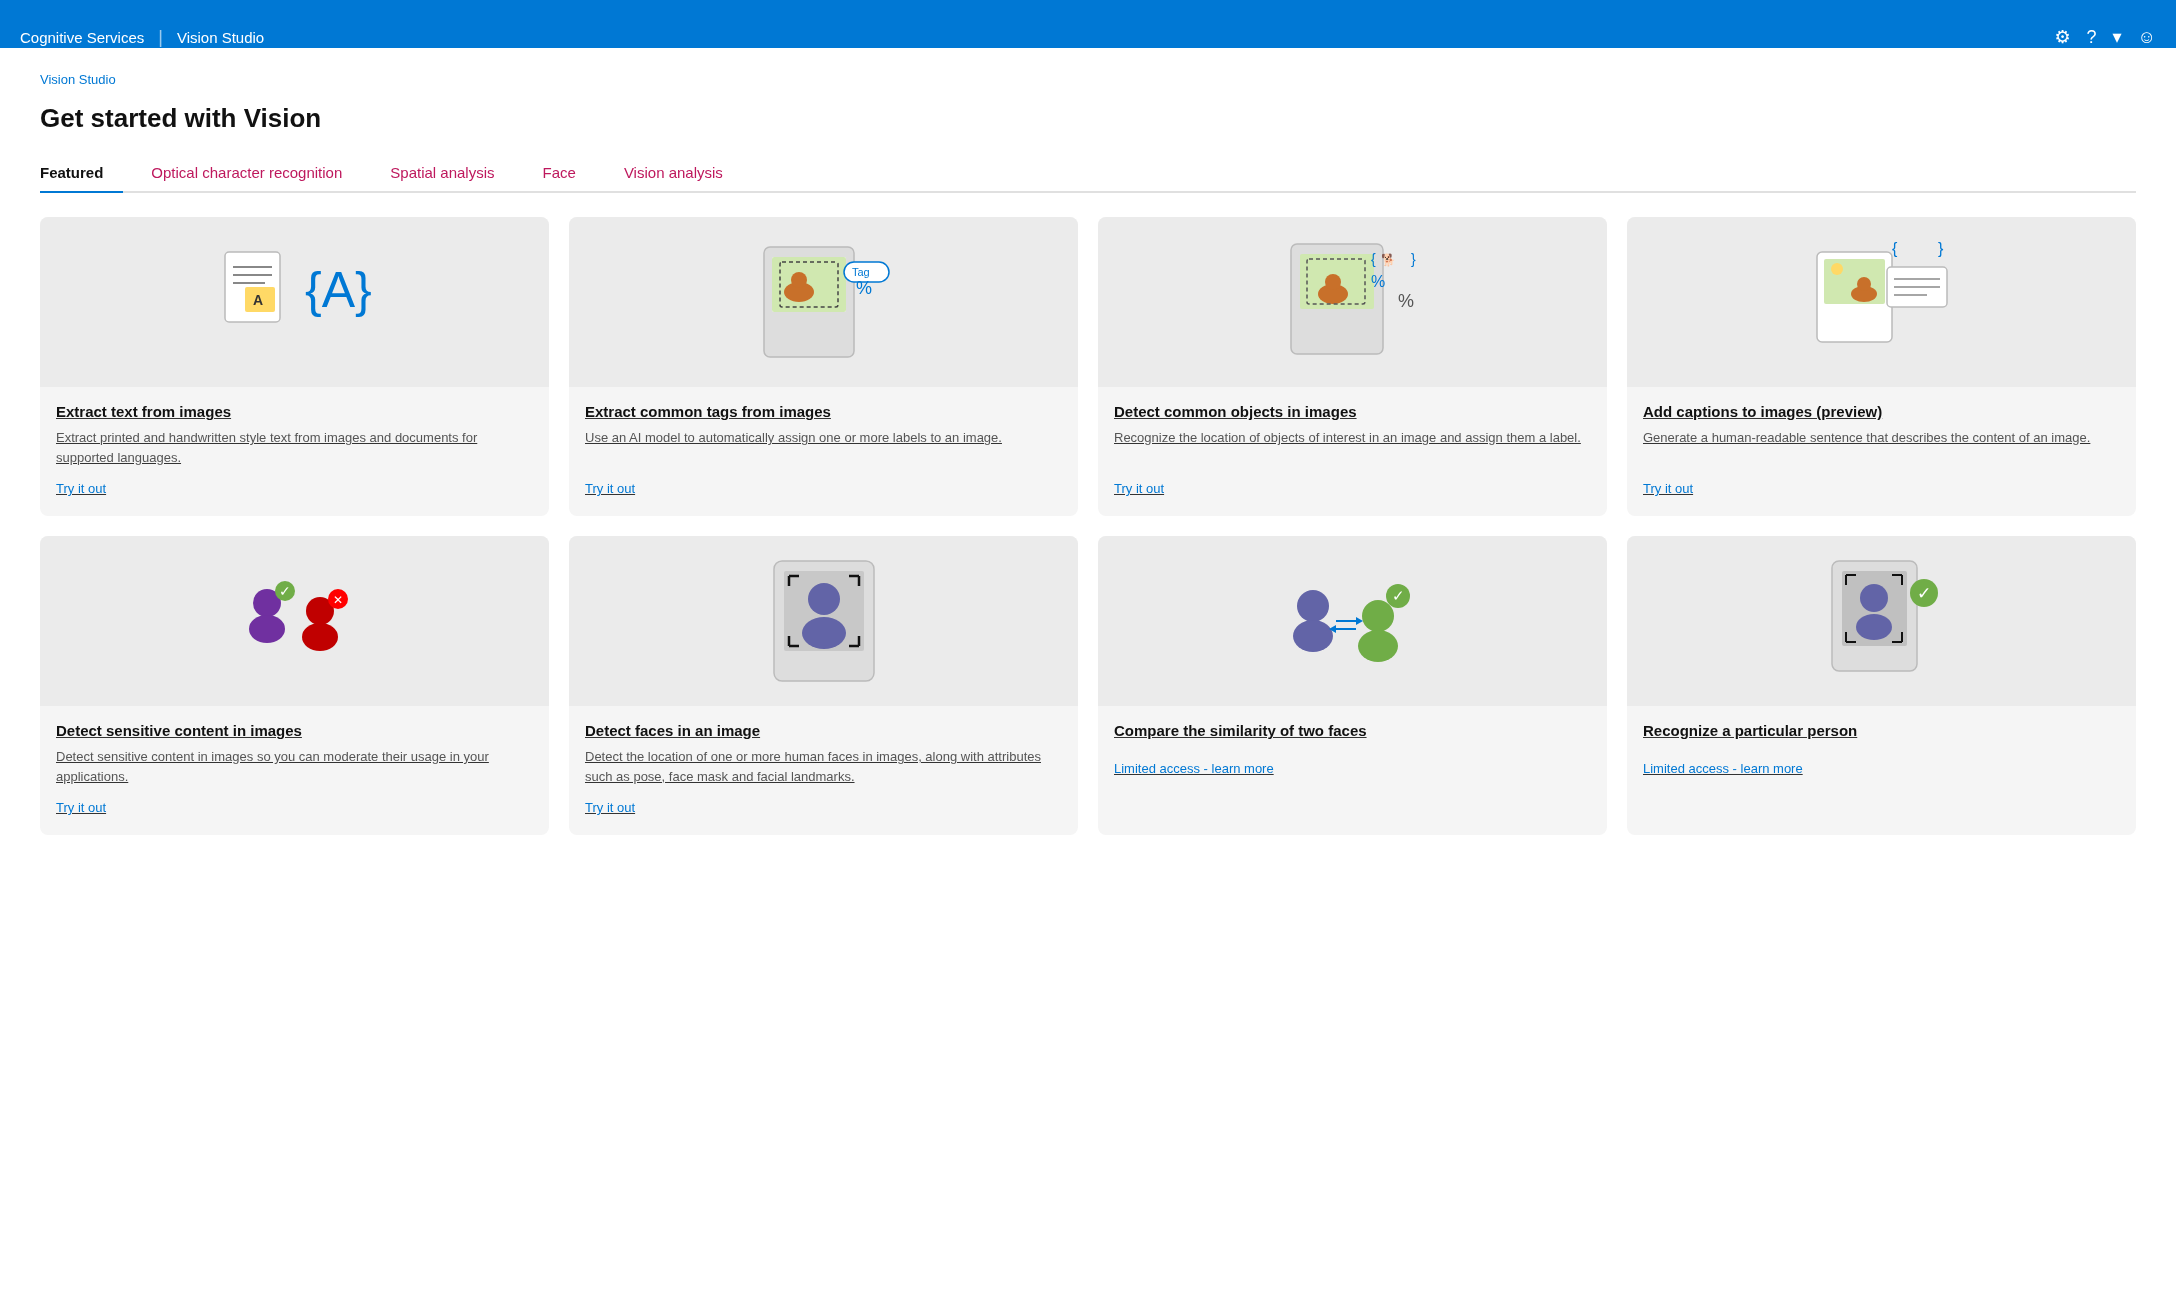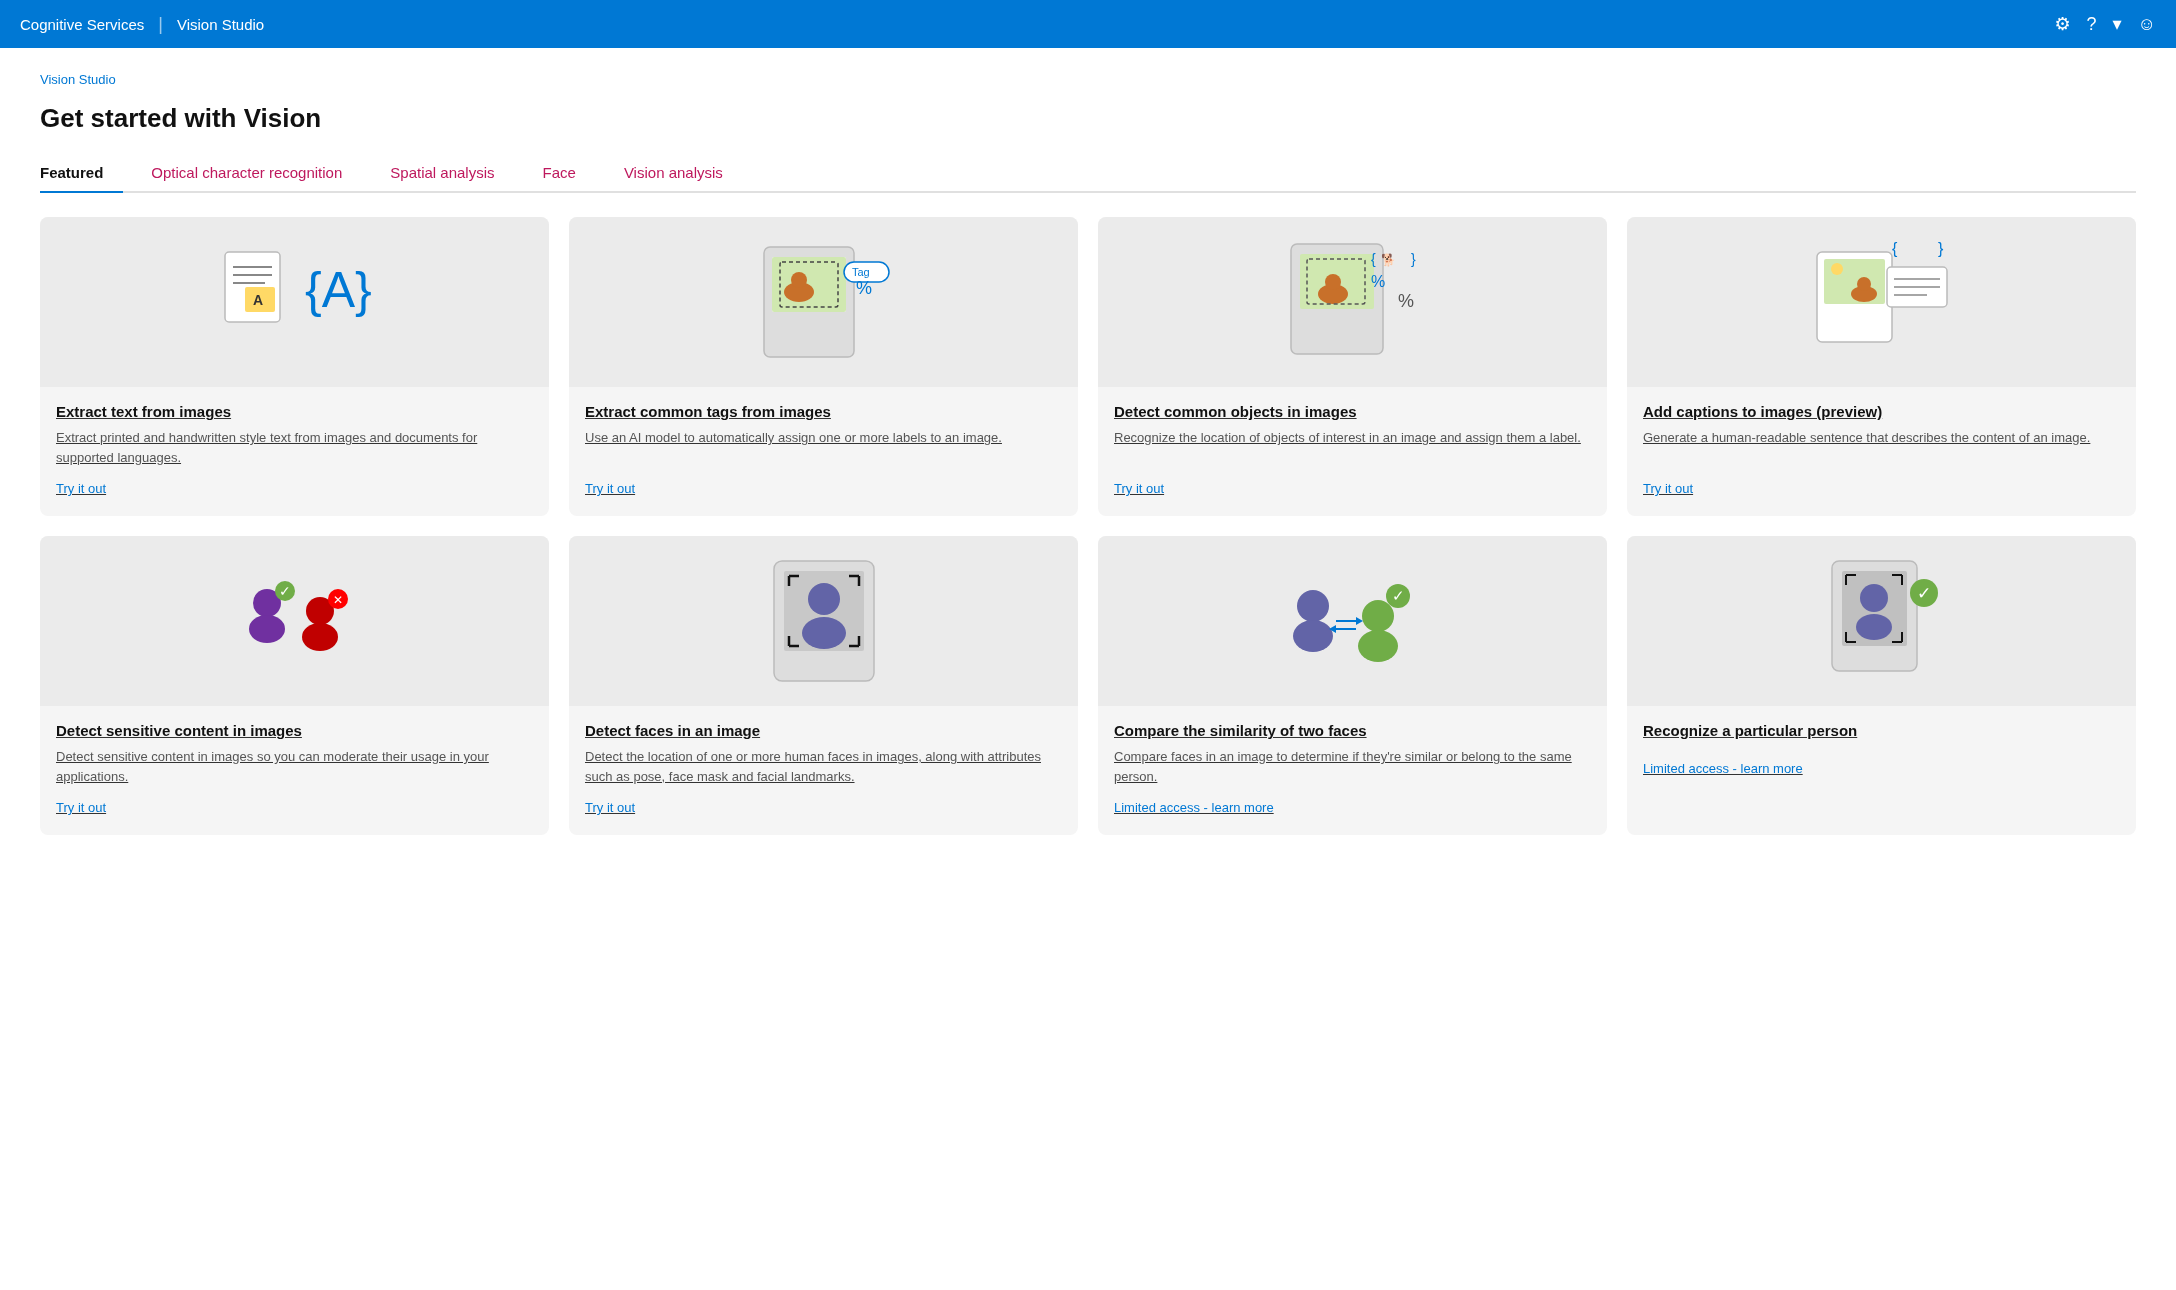--- a/index.html
+++ b/index.html
@@ -3,21 +3,21 @@
   <meta charset="utf-8">
   <style>
     * { box-sizing: border-box; margin: 0; padding: 0; }
     body { font-family: 'Segoe UI', Arial, sans-serif; background: #f5f5f5; color: #333; }
 
     
     .topnav {
       background: #0078d4;
       color: white;
       display: flex;
-      align-items: center;
+      align-items: flex-end;
       padding: 0 20px;
       height: 48px;
       justify-content: space-between;
     }
     .topnav-left {
       display: flex;
       align-items: center;
       gap: 8px;
       font-size: 15px;
       font-weight: 500;
@@ -339,21 +339,20 @@
           <polygon points="83,66 90,70 83,74" fill="#0078d4"></polygon>
           <line x1="83" y1="78" x2="63" y2="78" stroke="#0078d4" stroke-width="2"></line>
           <polygon points="63,74 56,78 63,82" fill="#0078d4"></polygon>
 
           <circle cx="125" cy="45" r="12" fill="#70ad47"></circle>
           <text x="119" y="50" font-size="15" fill="white">✓</text>
         </svg>
       </div>
       <div class="card-body">
         <div class="card-title">Compare the similarity of two faces</div>
-        <div class="card-desc">Compare faces in an image to determine if they're similar or belong to the same person.</div>
         <a class="card-link">Limited access - learn more</a>
       </div>
     </div>
 
     <div class="card">
       <div class="card-image">
         <svg width="160" height="140" viewBox="0 0 160 140" xmlns="http://www.w3.org/2000/svg">
 
           <rect x="30" y="10" width="85" height="110" rx="7" fill="#ddd" stroke="#bbb" stroke-width="1.5"></rect>
           <rect x="40" y="20" width="65" height="75" rx="2" fill="#c0c0c0"></rect>

